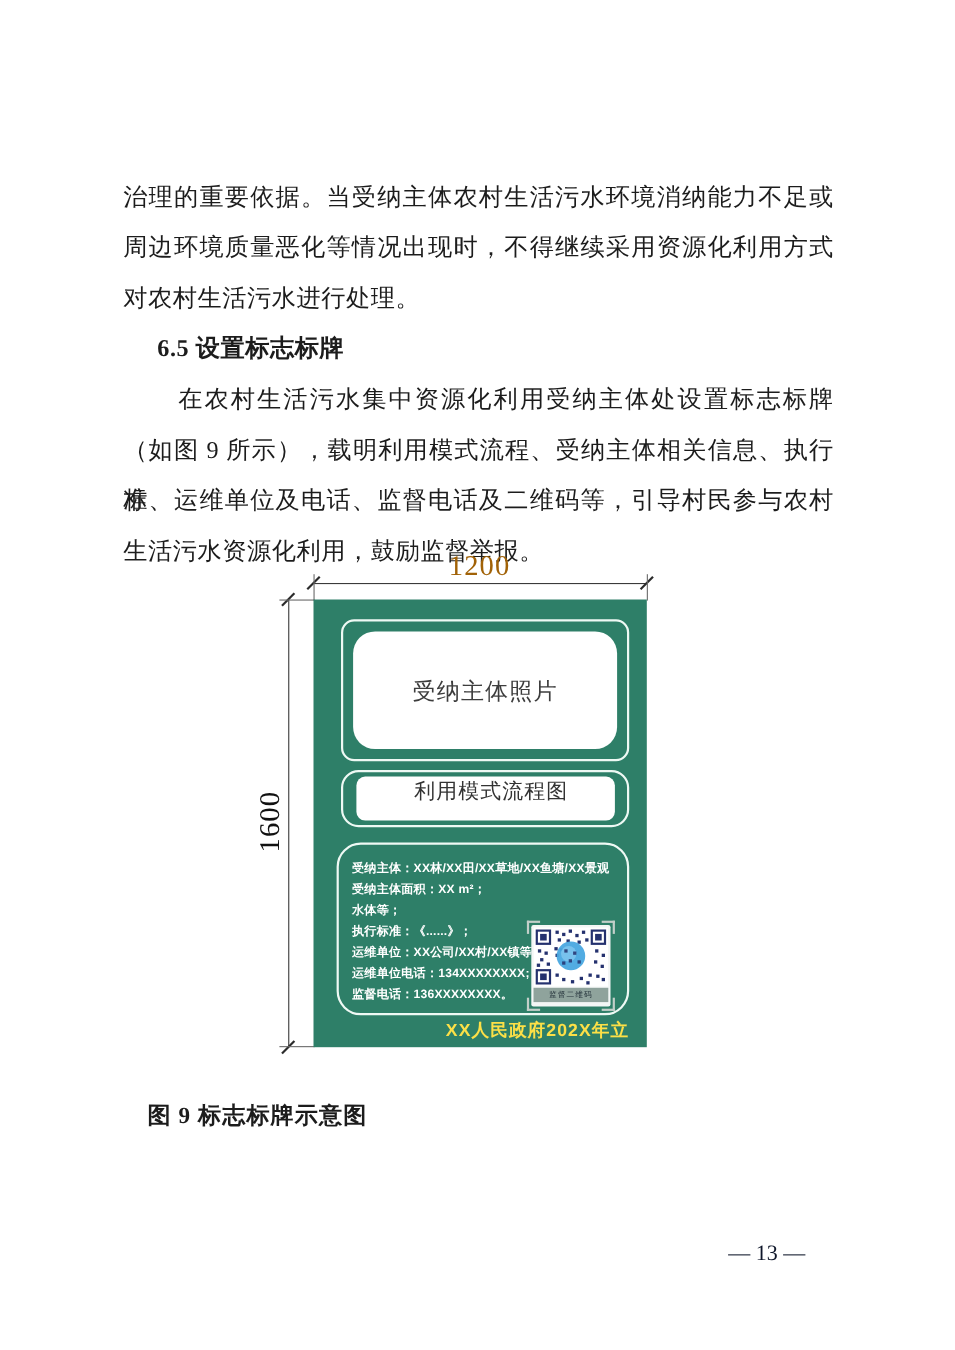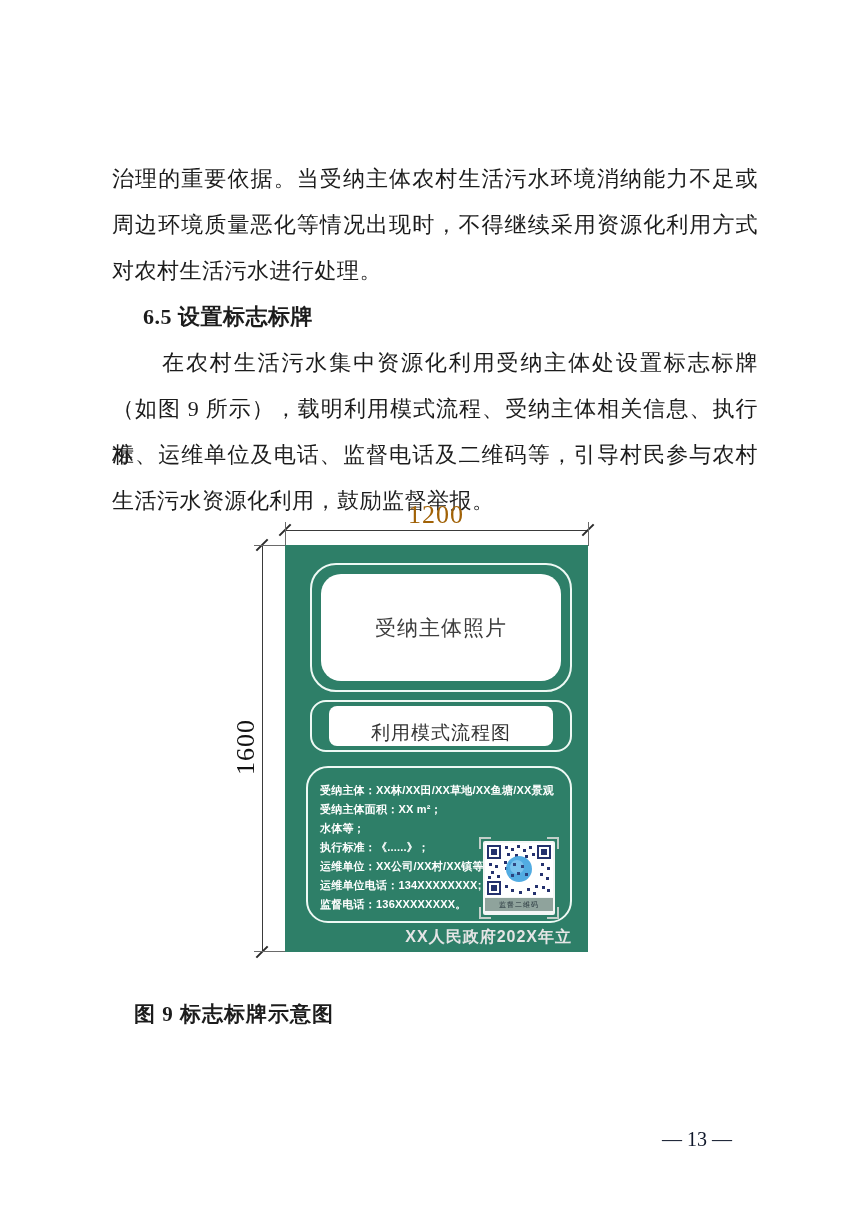--- a/index.html
+++ b/index.html
@@ -32,36 +32,36 @@
     position:absolute;left:206px;top:732px;width:80px;height:30px;text-align:center;
     font-size:26px;letter-spacing:1px;color:#111;transform:rotate(-90deg);
   }
   
   .sign{
     position:absolute;left:285px;top:545px;width:303px;height:407px;
     background:#2e7f68;font-family:"Liberation Sans","DejaVu Sans",sans-serif;
   }
   .photo-wrap{
     position:absolute;left:25px;top:18px;width:262px;height:129px;box-sizing:border-box;
-    border:2px solid #eef9f4;border-radius:26px;padding:9px;
+    border:2px solid #eef9f4;border-radius:12px;padding:9px;
   }
   .photo-box{
     width:100%;height:100%;box-sizing:border-box;background:#ffffff;border-radius:20px;
     display:flex;align-items:center;justify-content:center;
     font-size:21px;color:#3d3d3d;letter-spacing:1px;
   }
   .flow-wrap{
     position:absolute;left:25px;top:155px;width:262px;height:52px;box-sizing:border-box;
     border:2px solid #eef9f4;border-radius:16px;
     display:flex;align-items:center;justify-content:center;
   }
   .flow-box{
     width:224px;height:40px;background:#ffffff;border-radius:8px;
-    display:flex;align-items:flex-end;justify-content:center;
-    font-size:19px;color:#333333;letter-spacing:1px;
+    display:flex;align-items:flex-start;justify-content:center;
+    font-size:19px;color:#333333;letter-spacing:1px;padding-left:11px;
   }
   .info-box{
     position:absolute;left:21px;top:221px;width:266px;height:157px;box-sizing:border-box;
     border:2px solid #eef9f4;border-radius:22px;
   }
   .info-text{position:absolute;left:35px;top:236px;width:242px;}
   .info-text .info-line{
     font-size:11px;line-height:19px;font-weight:bold;color:#ffffff;
     white-space:nowrap;letter-spacing:.2px;
   }
@@ -72,21 +72,21 @@
   .qr-caption{
     width:68px;height:13px;margin:1px auto 0 auto;background:#8fa39c;
     font-size:7px;line-height:13px;text-align:center;color:#1f2d36;letter-spacing:1px;
   }
   .qr-bracket{position:absolute;width:10px;height:10px;}
   .qr-bracket.tl{left:-4px;top:-4px;border-left:2px solid #c2cfc9;border-top:2px solid #c2cfc9;}
   .qr-bracket.tr{right:-4px;top:-4px;border-right:2px solid #c2cfc9;border-top:2px solid #c2cfc9;}
   .qr-bracket.bl{left:-4px;bottom:-4px;border-left:2px solid #c2cfc9;border-bottom:2px solid #c2cfc9;}
   .qr-bracket.br{right:-4px;bottom:-4px;border-right:2px solid #c2cfc9;border-bottom:2px solid #c2cfc9;}
   .gov-line{
-    position:absolute;right:16px;top:382px;font-size:16px;font-weight:bold;color:#e5e5e5;
+    position:absolute;right:16px;top:382px;font-size:16px;font-weight:bold;color:#fde047;
     letter-spacing:1px;white-space:nowrap;
   }
   
   .fig-caption{
     position:absolute;left:134px;top:1000px;width:646px;text-align:left;
     font-size:21px;font-weight:bold;letter-spacing:1px;
   }
   .page-number{
     position:absolute;left:637px;top:1128px;width:120px;text-align:center;
     font-size:20px;color:#0f172a;

